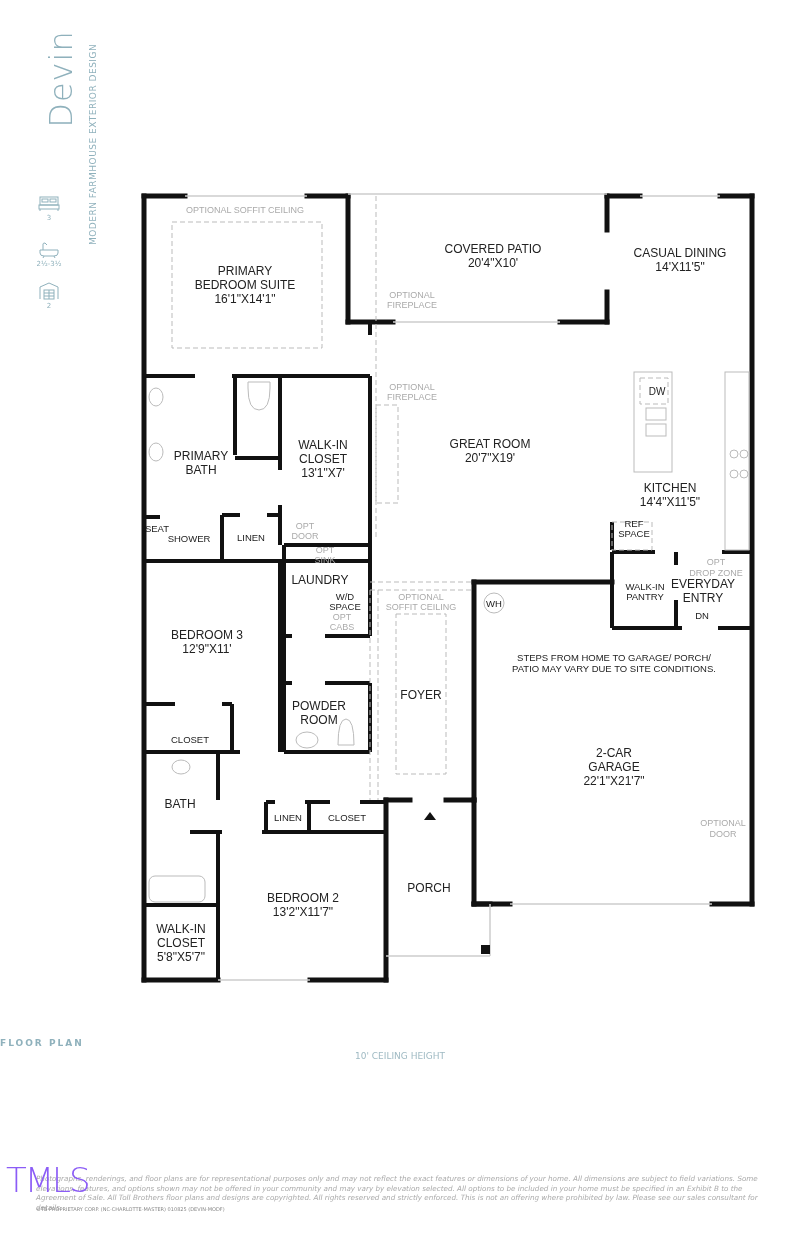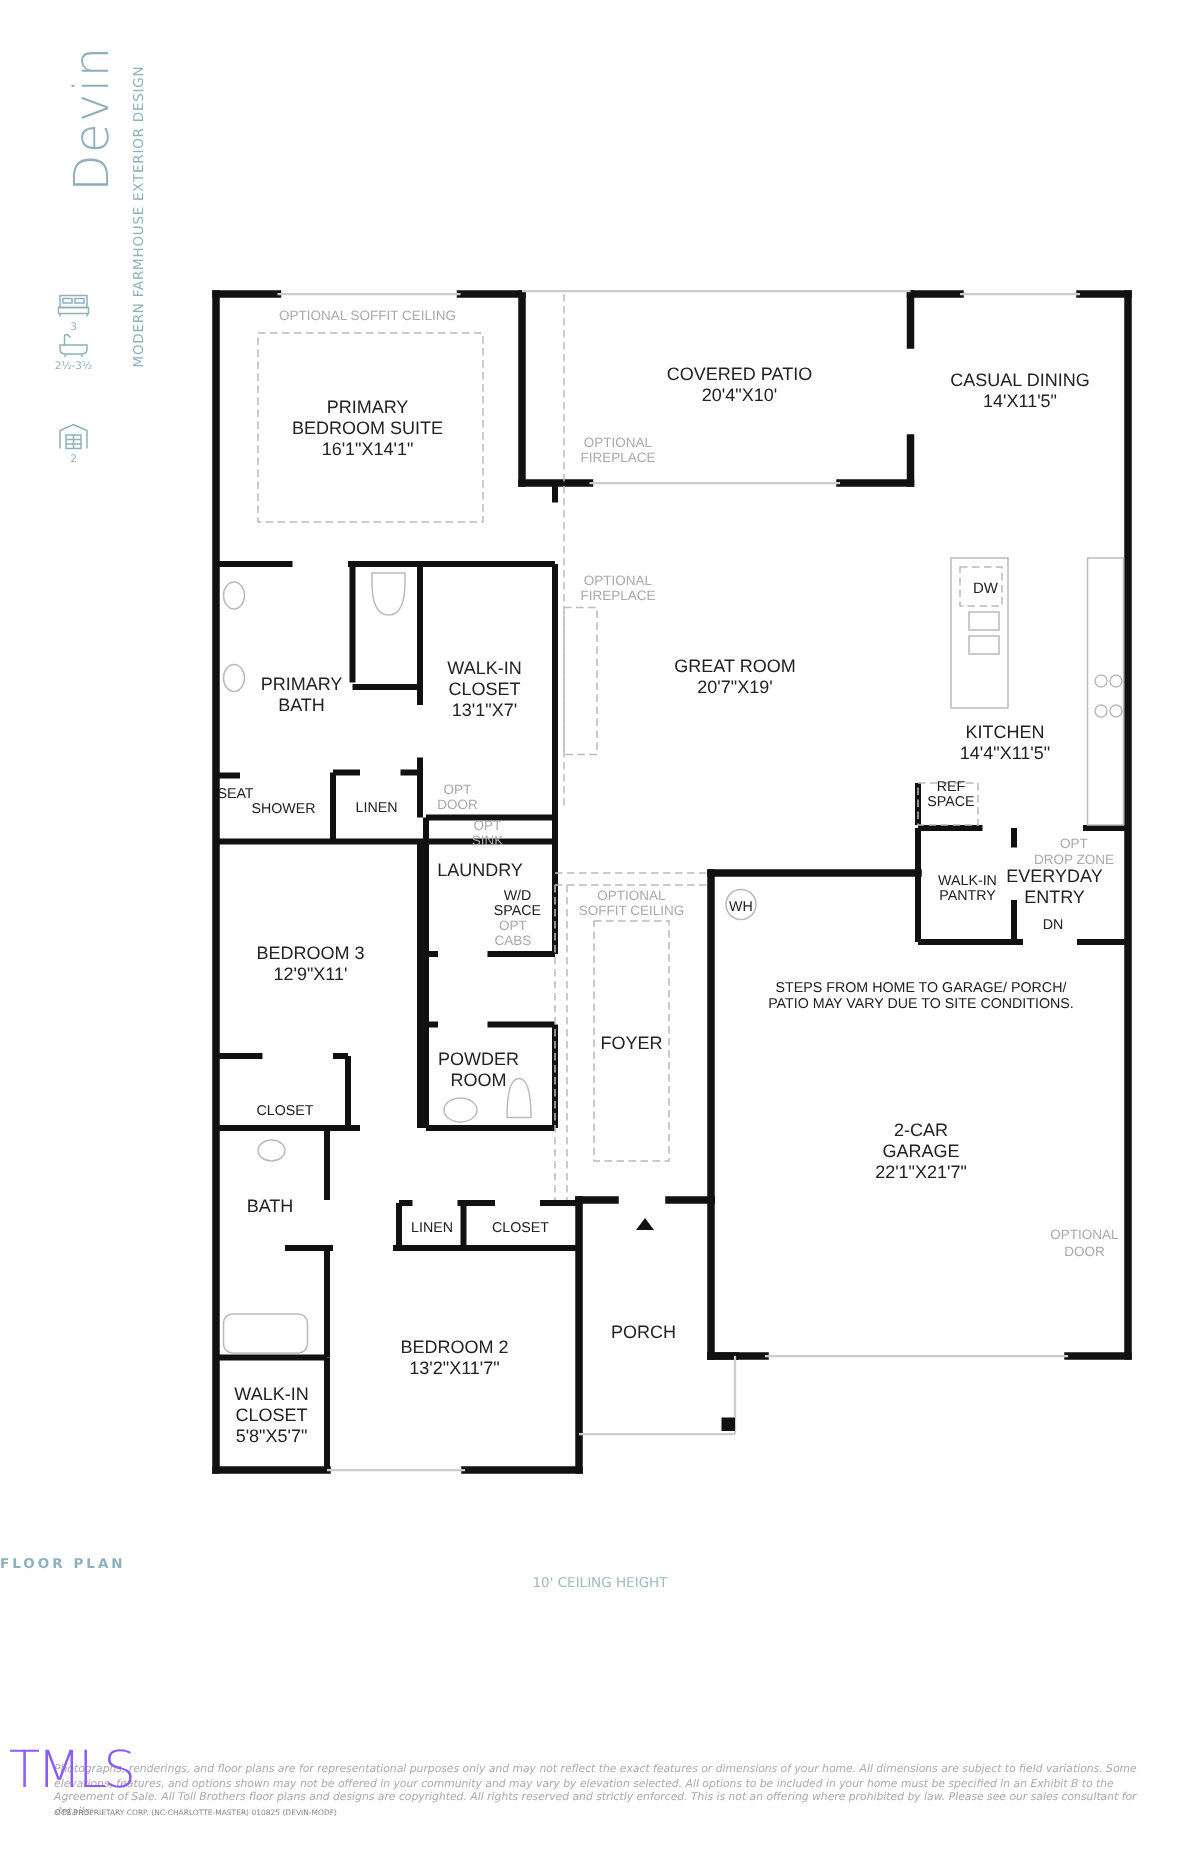--- a/index.html
+++ b/index.html
@@ -34,21 +34,21 @@
   <svg width="22" height="16" viewBox="0 0 22 16">
       <rect x="2" y="1" width="18" height="8" fill="none" stroke="#8fb1bc"></rect>
       <rect x="4" y="3" width="6" height="3" fill="none" stroke="#8fb1bc"></rect>
       <rect x="12" y="3" width="6" height="3" fill="none" stroke="#8fb1bc"></rect>
       <rect x="1" y="9" width="20" height="4" fill="none" stroke="#8fb1bc"></rect>
       <line x1="2" y1="13" x2="2" y2="15" stroke="#8fb1bc"></line>
       <line x1="20" y1="13" x2="20" y2="15" stroke="#8fb1bc"></line>
     </svg>
   <span>3</span>
 </div>
-<div class="spec" style="top:222px;">
+<div class="spec" style="top:242px;">
   <svg width="22" height="16" viewBox="0 0 22 16">
       <path d="M2 8 H20 V11 Q20 14 16 14 H6 Q2 14 2 11 Z" fill="none" stroke="#8fb1bc"></path>
       <path d="M5 8 V2 Q5 1 7 1 L9 3" fill="none" stroke="#8fb1bc"></path>
       <line x1="6" y1="14" x2="5" y2="16" stroke="#8fb1bc"></line>
       <line x1="16" y1="14" x2="17" y2="16" stroke="#8fb1bc"></line>
     </svg>
   <span>2½-3½</span>
 </div>
 <div class="spec" style="top:282px;">
   <svg width="22" height="18" viewBox="0 0 22 18">

